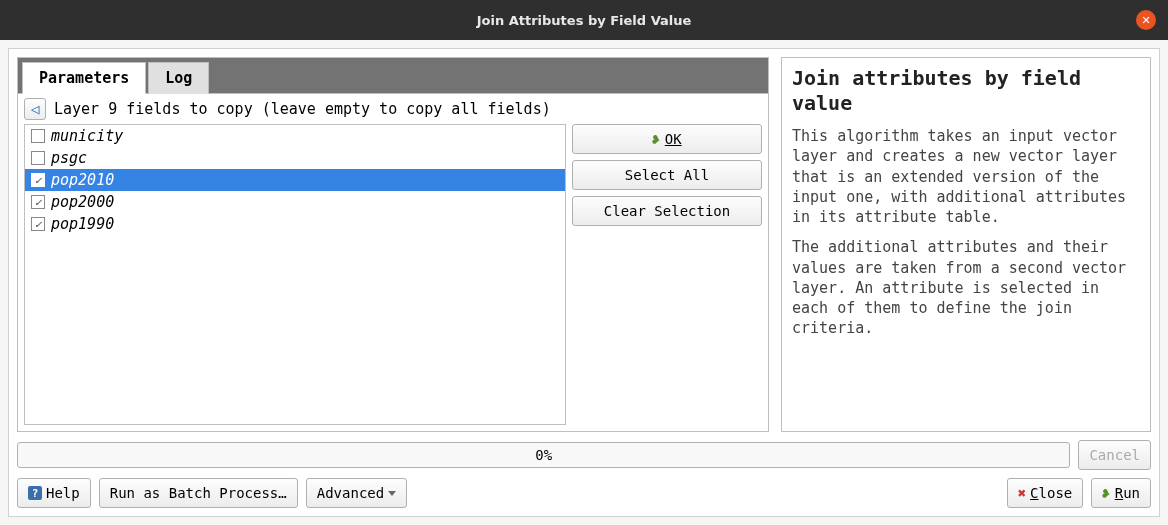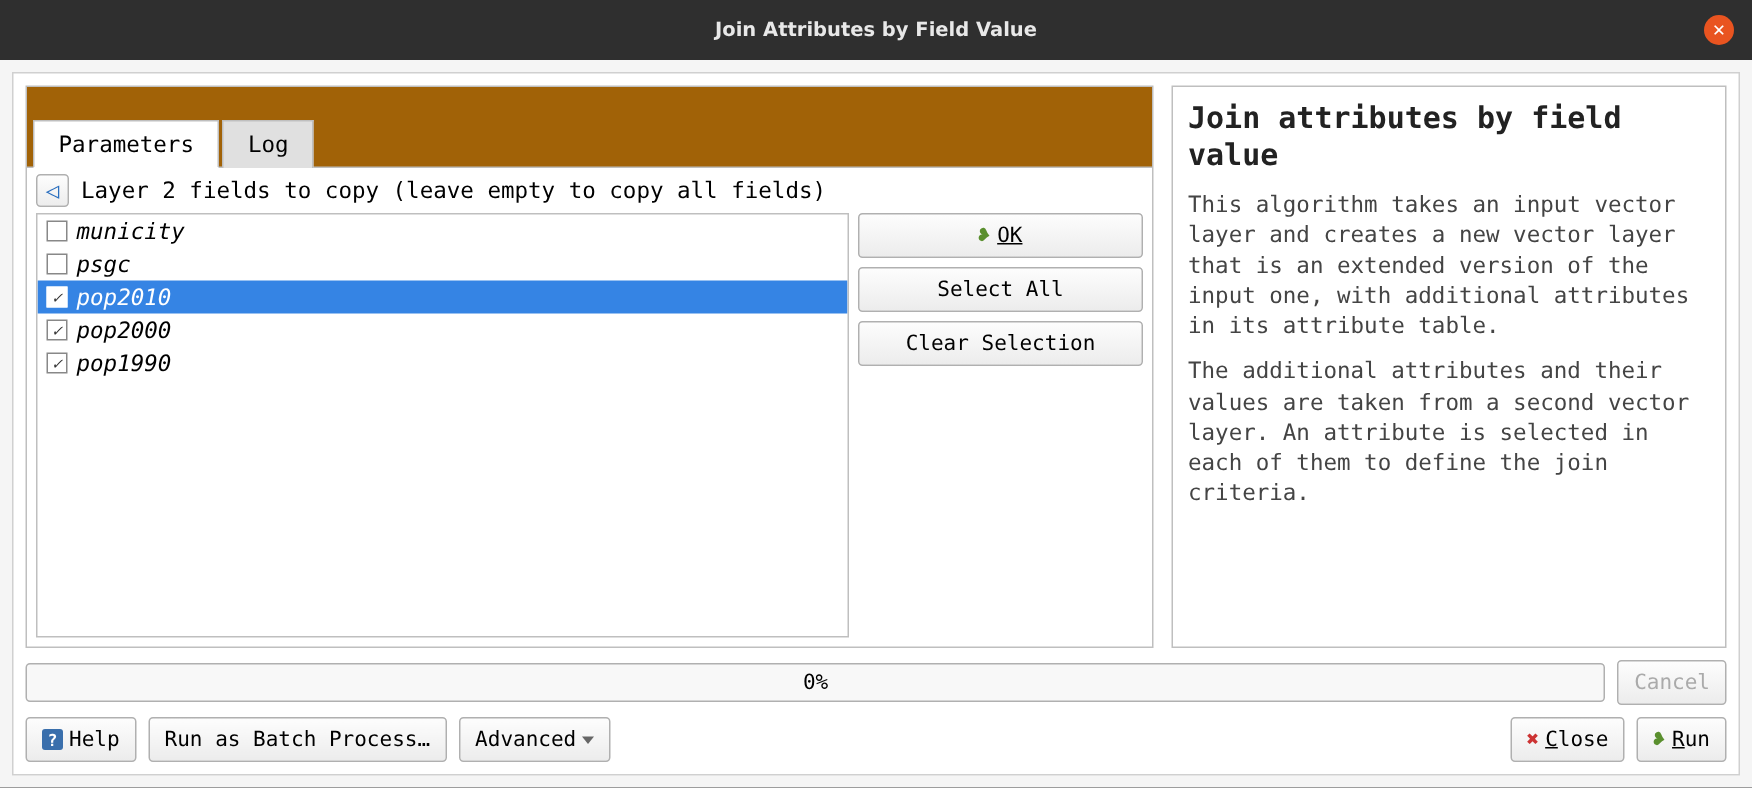--- a/index.html
+++ b/index.html
@@ -64,24 +64,25 @@
   }
   .left-panel {
     flex: 1;
     display: flex;
     flex-direction: column;
     border: 1px solid #bfbfbf;
     min-height: 0;
   }
   .tabs {
     display: flex;
-    background: #a16207;
+    background: #737373;
     border-bottom: 1px solid #bfbfbf;
     padding-left: 4px;
-    padding-top: 21px;
+    padding-top: 3px;
+    font-weight: bold;
   }
   .tab {
     padding: 6px 16px;
     border: 1px solid #bfbfbf;
     border-bottom: none;
     margin-right: 2px;
     background: #e0e0e0;
     cursor: pointer;
     font-size: 15px;
     position: relative;
@@ -246,21 +247,21 @@
           </div>
           <div class="tab">
             <span>Log</span>
           </div>
         </div>
 
         <div class="subheader">
           <div class="back-btn">
             <span>◁</span>
           </div>
-          <span>Layer 2 fields to copy (leave empty to copy all fields)</span>
+          <span>Layer 9 fields to copy (leave empty to copy all fields)</span>
         </div>
 
         <div class="params-body">
           <div class="field-list" id="field-list">
               <div class="field-row">
                 <span class="chk"></span>
                 <span>municity</span>
               </div>
               <div class="field-row">
                 <span class="chk"></span>

